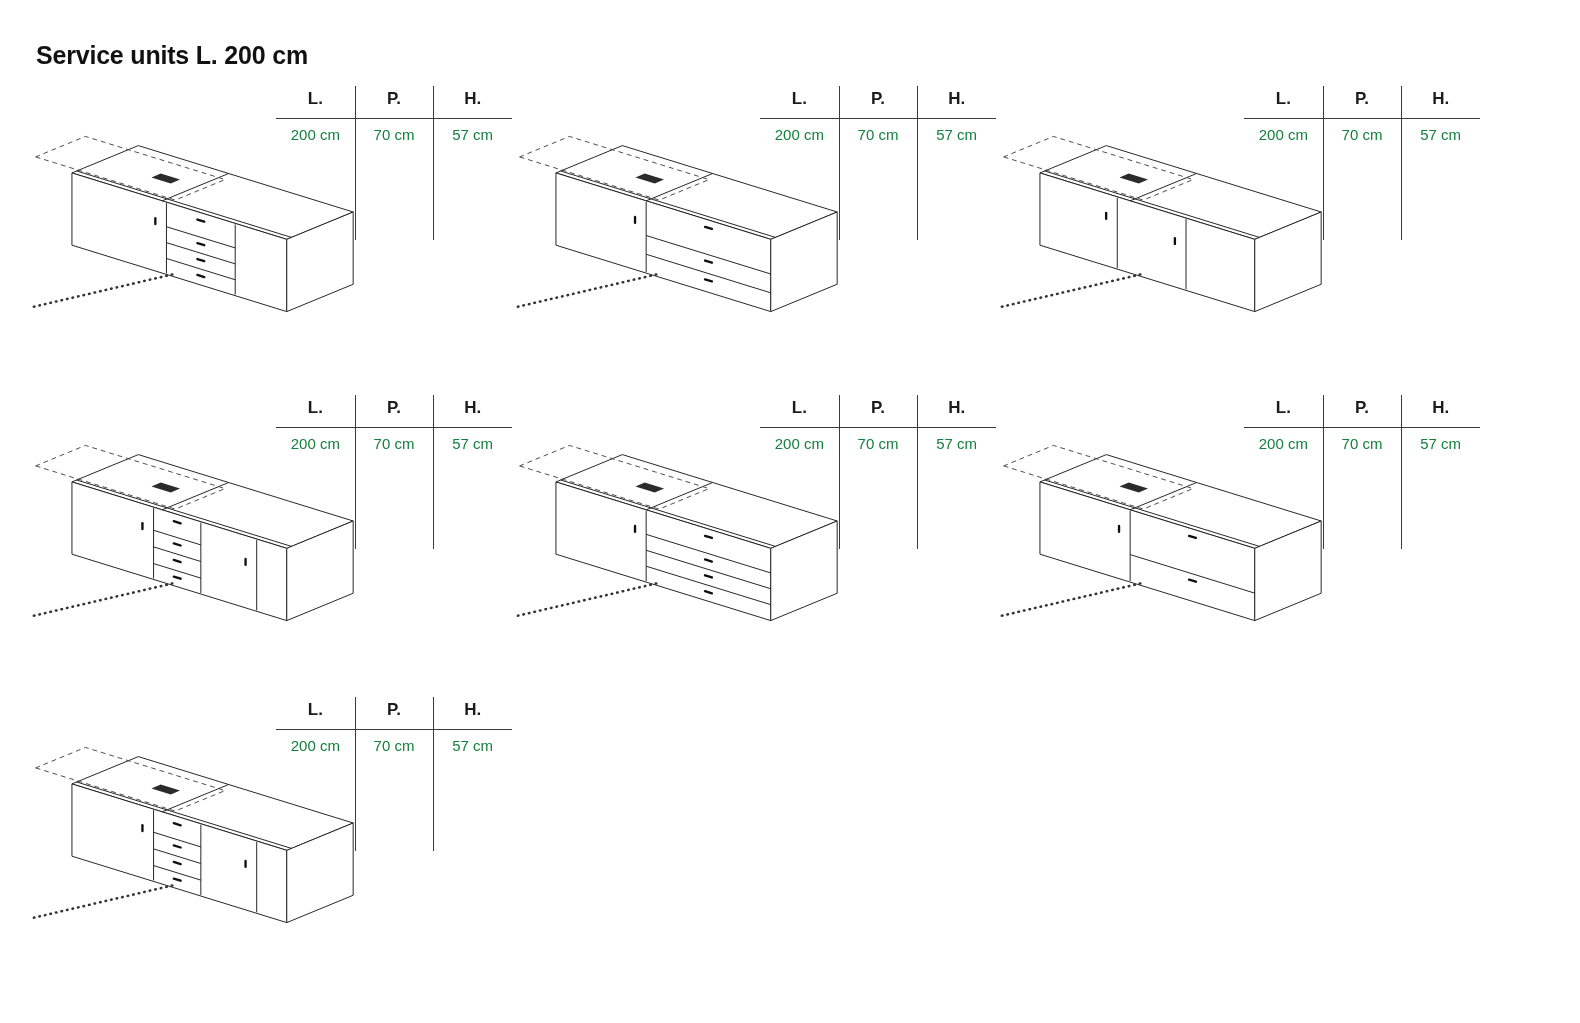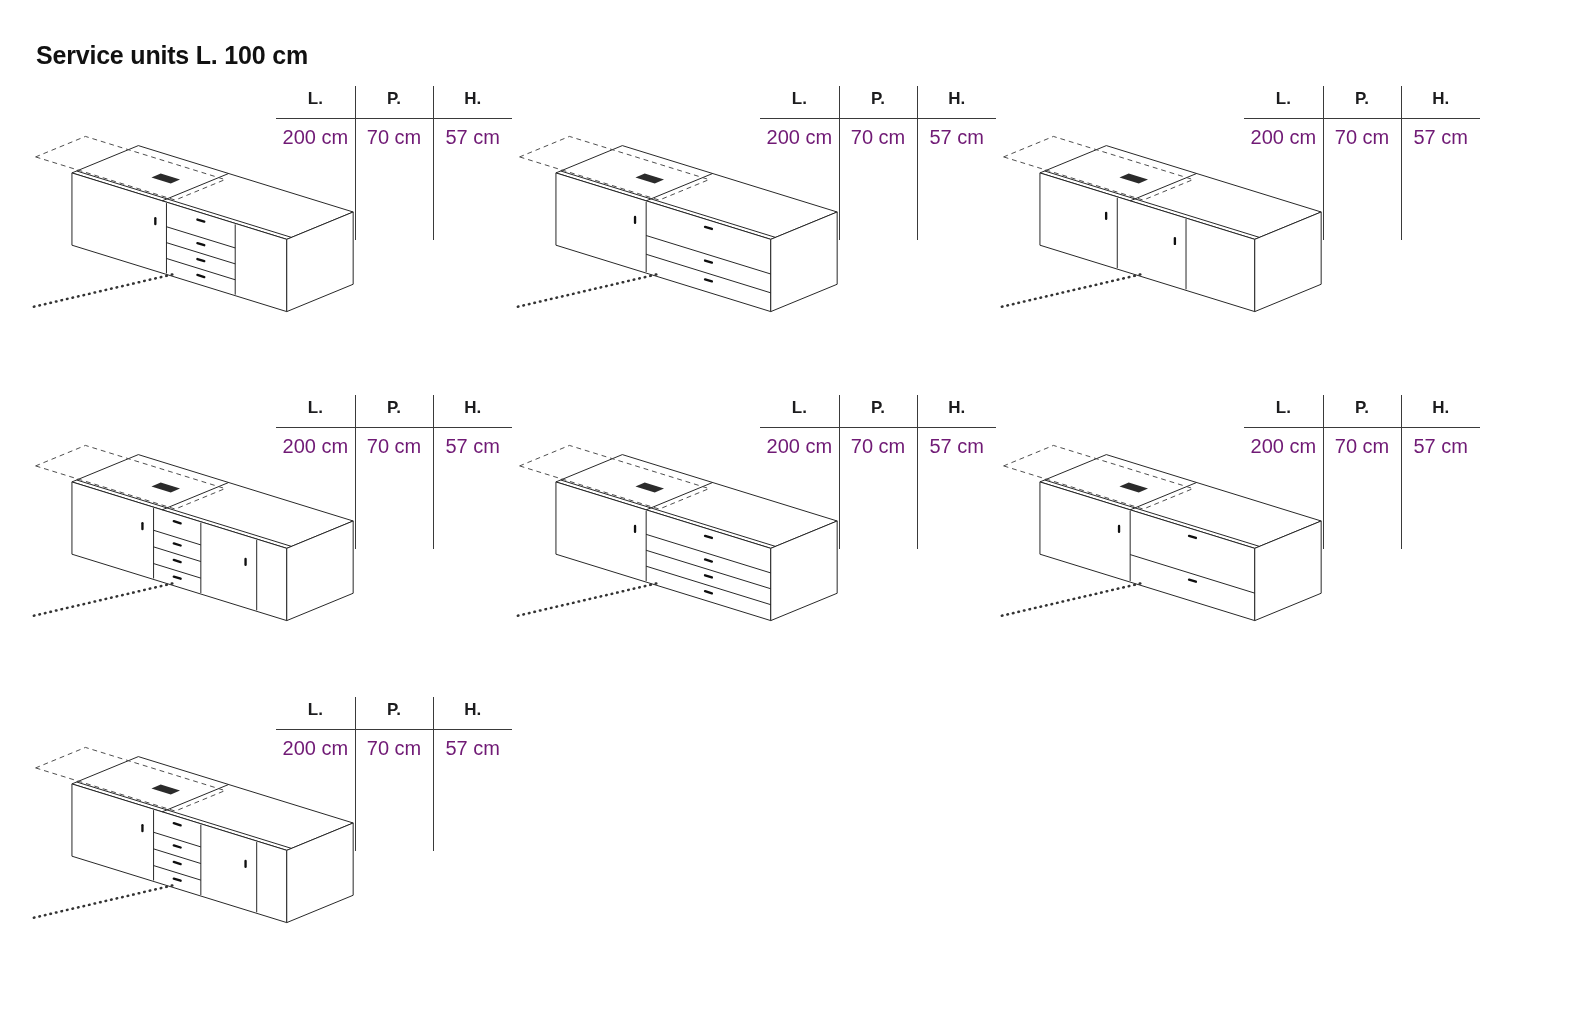--- a/index.html
+++ b/index.html
@@ -12,37 +12,37 @@
     font-size:25px;font-weight:700;color:#111;letter-spacing:-0.2px;
   }
   .unit{position:absolute;width:486px;height:300px;}
   .cab{position:absolute;left:0;top:34px;width:332px;height:227px;}
 
   
   .dims{position:absolute;left:248px;top:4px;width:236px;height:160px;}
   .dims .row{display:flex;width:100%;}
   .dims .cell{flex:1 1 33.33%;text-align:center;}
   .dims .head{font-weight:700;font-size:17px;padding-bottom:9px;border-bottom:1px solid #3a3a3a;}
-  .dims .vals{font-size:20px;padding-top:7px;color:#701a75;}
+  .dims .vals{font-size:15px;padding-top:7px;color:#15803d;}
   .vline{position:absolute;top:-3px;width:1px;height:154px;background:#3a3a3a;}
   .vline.vl1{left:33.33%;}
   .vline.vl2{left:66.66%;}
 
   
   .cab .face{fill:#ffffff;stroke:#222;stroke-width:1;stroke-linejoin:round;}
   .cab line{stroke:#222;stroke-width:1;}
   .cab .dash{fill:none;stroke:#4a4a4a;stroke-width:1;stroke-dasharray:5 4;}
   .cab .bead{stroke:#333;stroke-width:2.6;stroke-dasharray:0.6 5.2;stroke-linecap:round;}
   .cab .hnd{stroke:#0f0f0f;stroke-width:2.4;stroke-linecap:round;}
   .cab .groove{fill:#2b2b2b;stroke:none;}
 </style>
 </head>
 <body>
 
-<h1 class="page-title">Service units L. 100 cm</h1>
+<h1 class="page-title">Service units L. 200 cm</h1>
 
 <section class="unit" style="left:28px;top:85px">
   <svg class="cab" viewBox="0 0 340 232">
       <polygon points="45.0,55.0 265.0,123.0 333.0,95.0 113.0,27.0" class="face"></polygon>
       <polygon points="45.0,55.0 265.0,123.0 265.0,197.0 45.0,129.0" class="face"></polygon>
       <polygon points="265.0,123.0 333.0,95.0 333.0,169.0 265.0,197.0" class="face"></polygon>
       <line x1="49.8" y1="53.0" x2="269.8" y2="121.0"></line>
       <line x1="137.4" y1="83.6" x2="205.4" y2="55.6"></line>
       <polygon points="126.4,59.6 146.2,65.7 155.7,61.8 135.9,55.6" class="groove"></polygon>
       <line x1="141.8" y1="85.9" x2="141.8" y2="157.9"></line>

